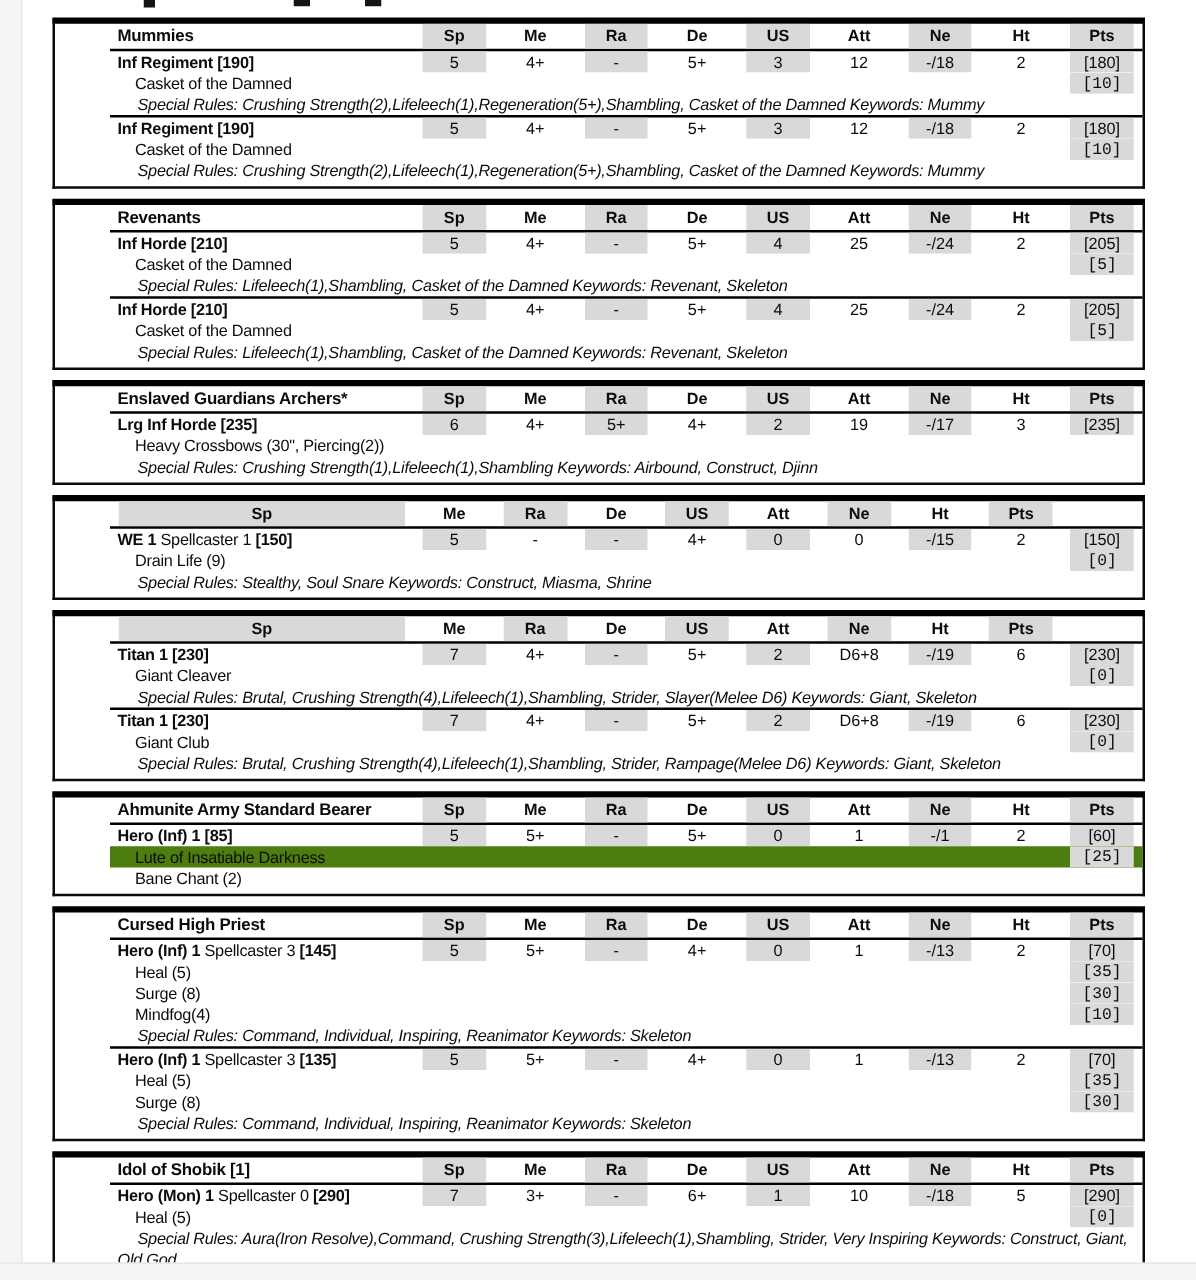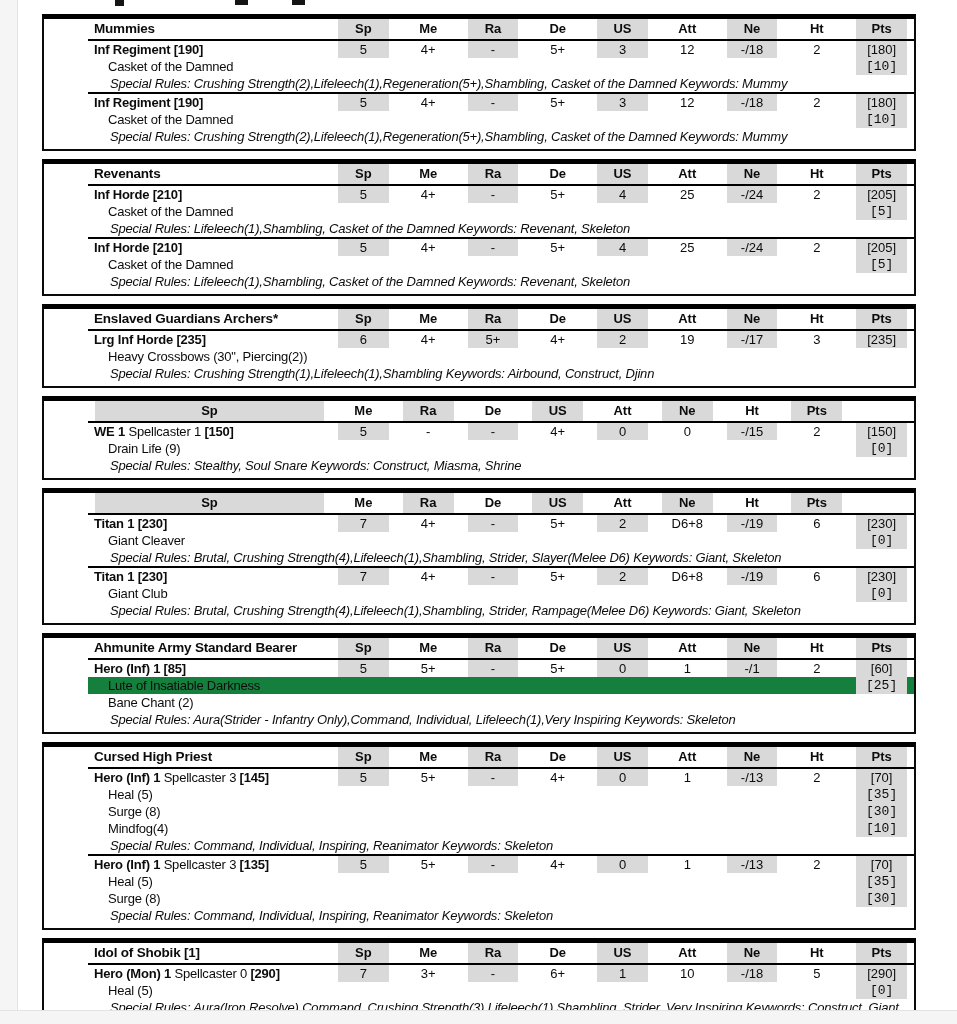--- a/index.html
+++ b/index.html
@@ -19,21 +19,21 @@
   .cell{overflow:hidden;}
   .namecell{padding-left:6px;white-space:nowrap;letter-spacing:-0.2px;}
   .btitle{font-weight:bold;font-size:13.5px;}
   .uname span.b{font-weight:bold;}
   .stat{text-align:center;}
   .cbox{display:block;margin:0 7px;height:100%;}
   .shade{background:#d9d9d9;}
   .hdr .cbox{font-weight:bold;}
   .itemname{grid-column:1/10;padding-left:20px;white-space:nowrap;letter-spacing:-0.2px;}
   .ptscol{grid-column:10;font-family:Liberation Mono, monospace;}
-  .hl{background:#15803d;}
+  .hl{background:#4d7c0f;}
   .srrow{font-style:italic;padding:0 8px 0 6px;text-indent:16px;line-height:17px;font-size:13px;letter-spacing:-0.2px;}
   .bi{font-weight:normal;}
   .sep{border-top:2px solid #000;}
 </style>
 </head>
 <body>
 
 <div class="page">
   <div class="gutter-left"></div>
   <div class="title-remnant">
@@ -575,21 +575,20 @@
           <div class="row hl">
             <div class="cell itemname">Lute of Insatiable Darkness</div>
             <div class="cell stat ptscol">
               <span class="cbox shade">[25]</span>
             </div>
           </div>
           <div class="row">
             <div class="cell itemname">Bane Chant (2)</div>
             <div class="cell stat ptscol"></div>
           </div>
-          <div class="srrow"><span class="bi">Special Rules:</span> <span>Aura(Strider - Infantry Only),Command, Individual, Lifeleech(1),Very Inspiring</span> <span class="bi">Keywords:</span> <span>Skeleton</span></div>
         </div>
       </section>
       <section class="block">
         <div class="row hrow hdr">
           <div class="cell namecell btitle">Cursed High Priest</div>
           <div class="cell stat">
             <span class="cbox shade">Sp</span>
           </div>
           <div class="cell stat">
             <span class="cbox">Me</span>

